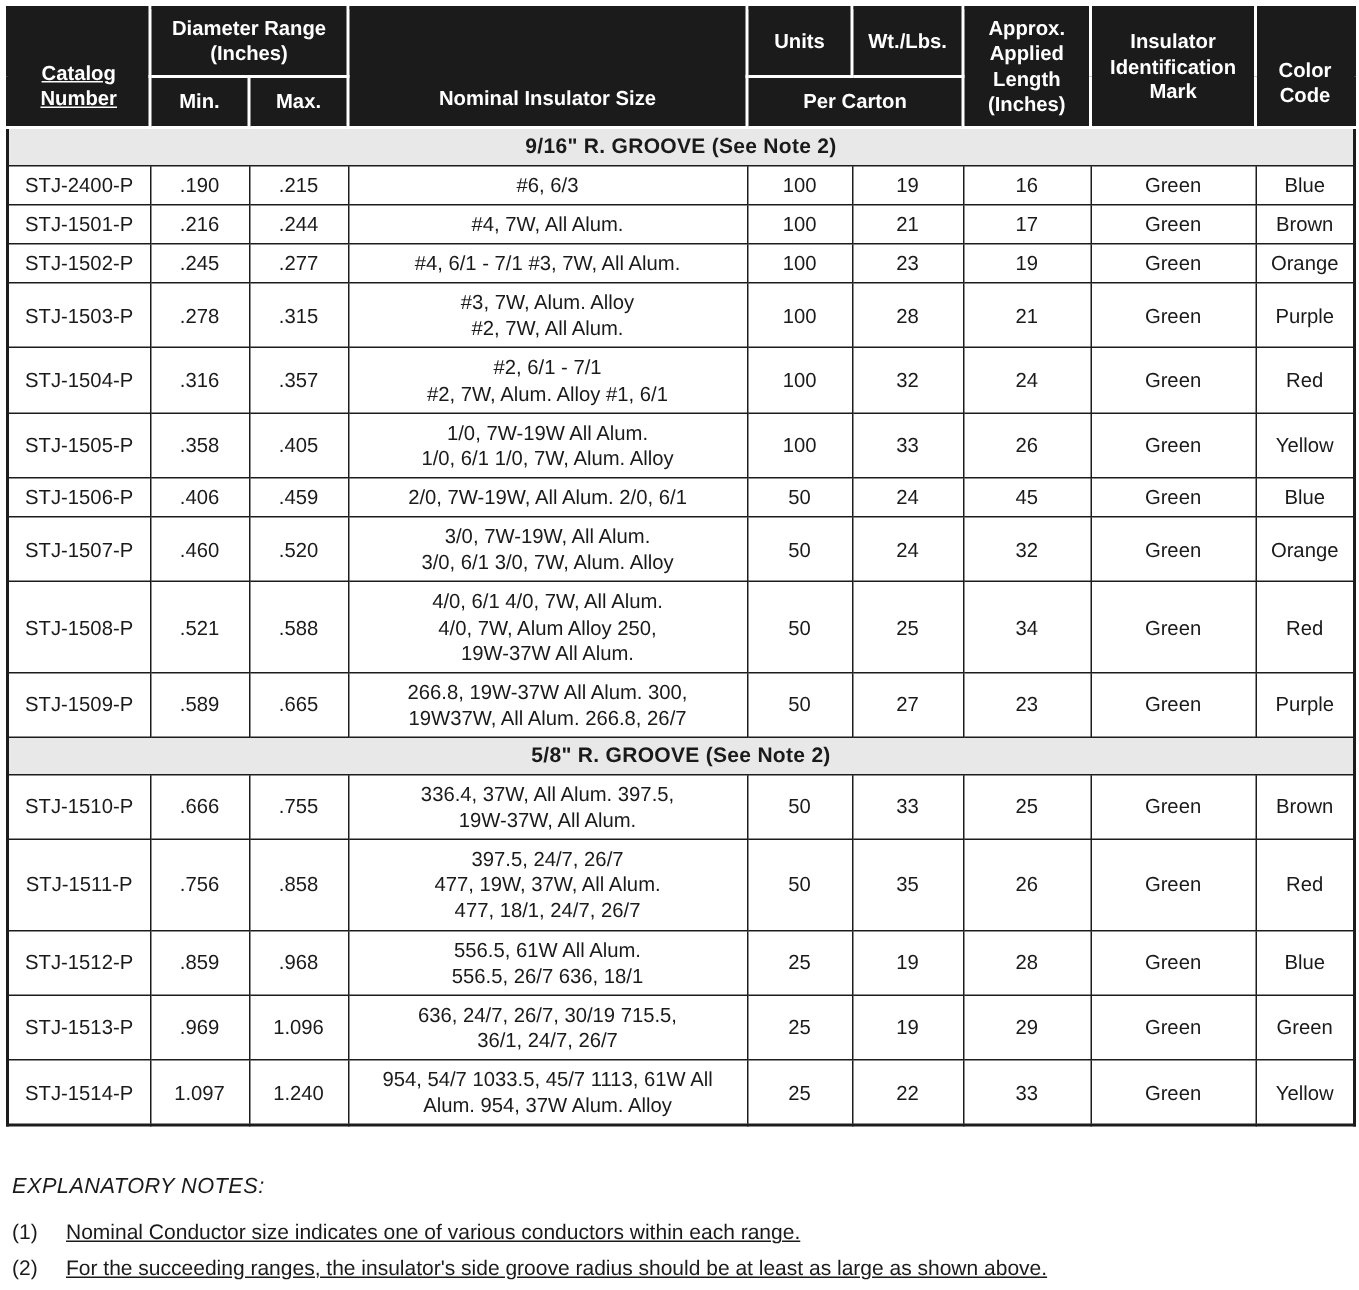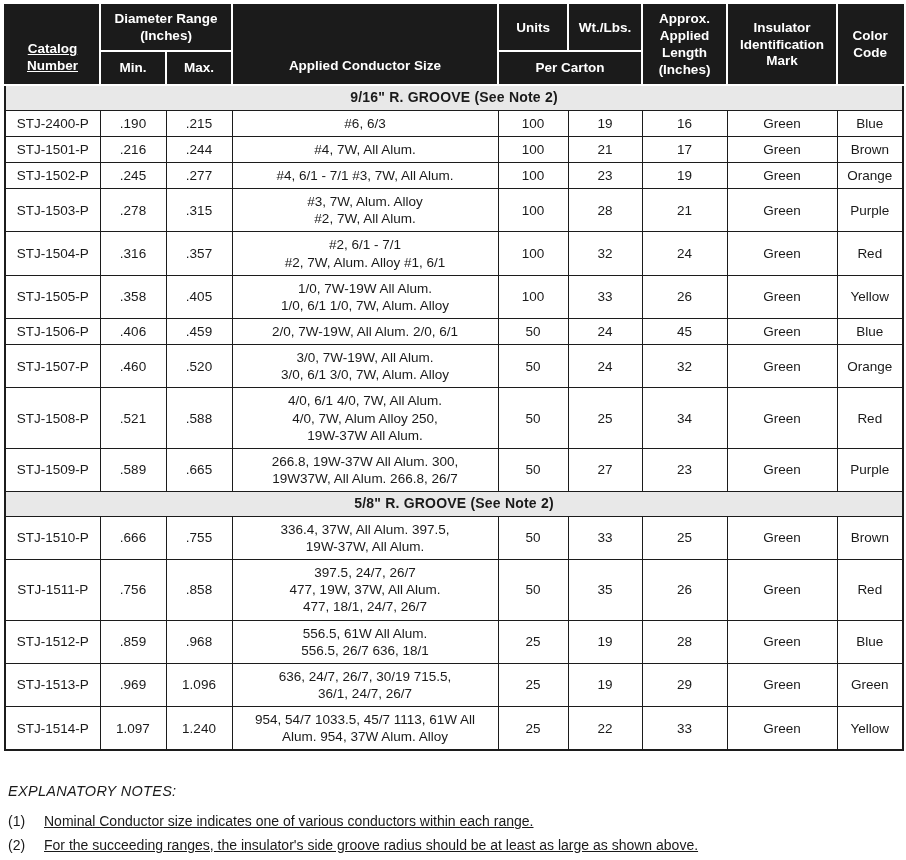--- a/index.html
+++ b/index.html
@@ -32,21 +32,21 @@
     text-align: center;
     vertical-align: middle;
     line-height: 1.25;
   }
   tr.hrow1 { height: 46px; }
   tr.hrow2 { height: 34px; }
   th.edge-top   { border-top-color: #1b1b1b; }
   th.edge-left  { border-left-color: #1b1b1b; text-decoration: underline; }
   th.edge-right { border-right-color: #1b1b1b; }
   th.th-bottom  { vertical-align: bottom; padding-bottom: 9px; }
-  th.th-bottom2 { vertical-align: bottom; padding-bottom: 22px; }
+  th.th-bottom2 { vertical-align: bottom; padding-bottom: 11px; }
 
   
   tbody td {
     background: #ffffff;
     border: 1.5px solid #1c1c1c;
     text-align: center;
     vertical-align: middle;
     font-size: 13.5px;
     line-height: 1.27;
     padding: 4px 2px;
@@ -85,21 +85,21 @@
       <col style="width:70px">
       <col style="width:74px">
       <col style="width:85px">
       <col style="width:110px">
       <col style="width:66px">
     </colgroup>
     <thead>
       <tr class="hrow1">
         <th rowspan="2" class="edge-left edge-top th-bottom">Catalog Number</th>
         <th colspan="2" class="edge-top">Diameter Range (Inches)</th>
-        <th rowspan="2" class="edge-top th-bottom">Applied Conductor Size</th>
+        <th rowspan="2" class="edge-top th-bottom">Nominal Insulator Size</th>
         <th class="edge-top">Units</th>
         <th class="edge-top">Wt./Lbs.</th>
         <th rowspan="2" class="edge-top">Approx. Applied Length (Inches)</th>
         <th rowspan="2" class="edge-top">Insulator Identification Mark</th>
         <th rowspan="2" class="edge-top edge-right th-bottom2">Color Code</th>
       </tr>
       <tr class="hrow2">
         <th>Min.</th>
         <th>Max.</th>
         <th colspan="2">Per Carton</th>

